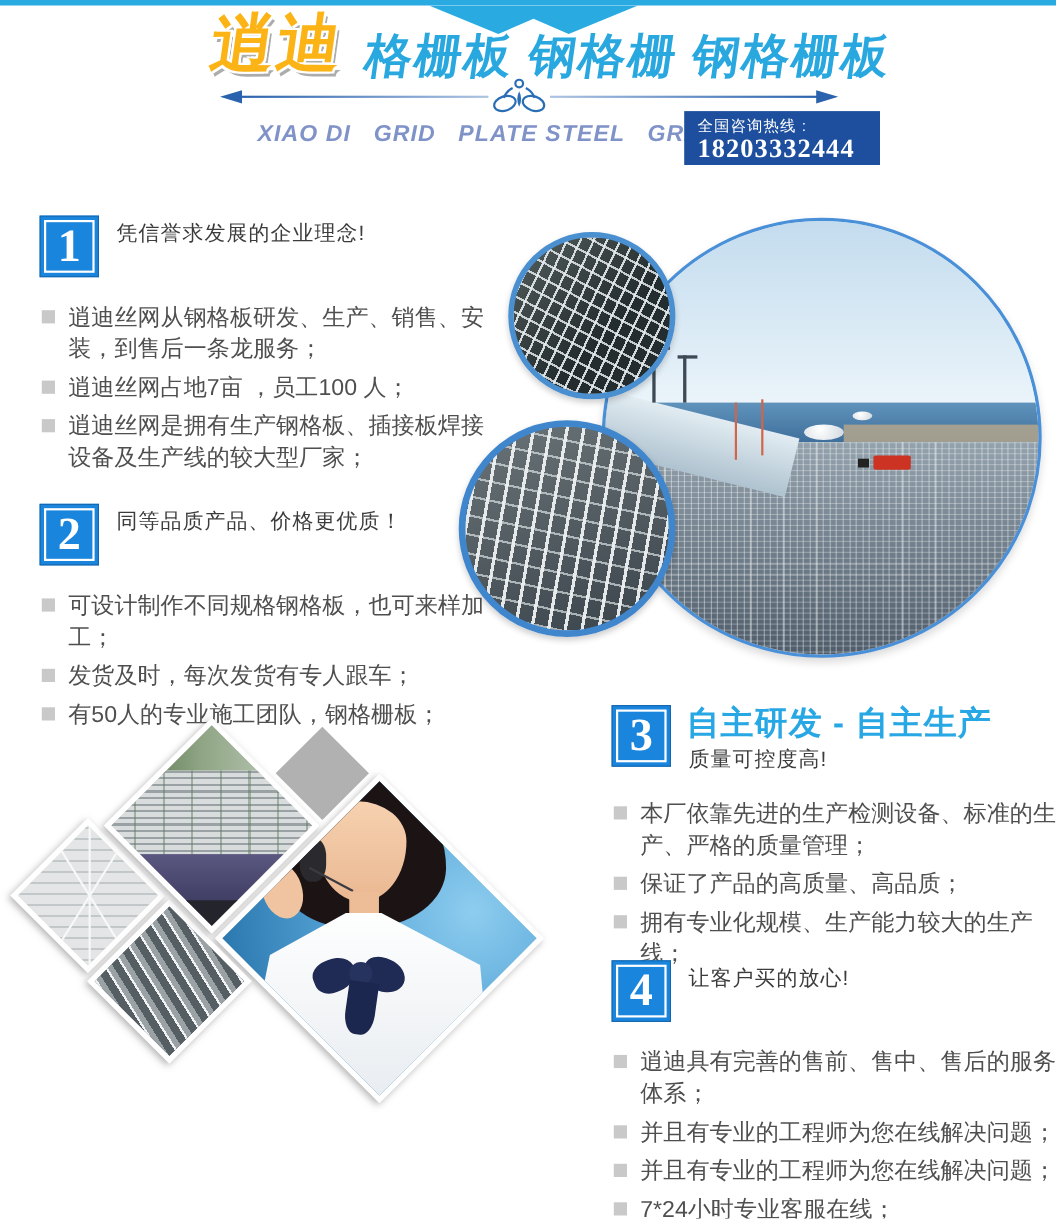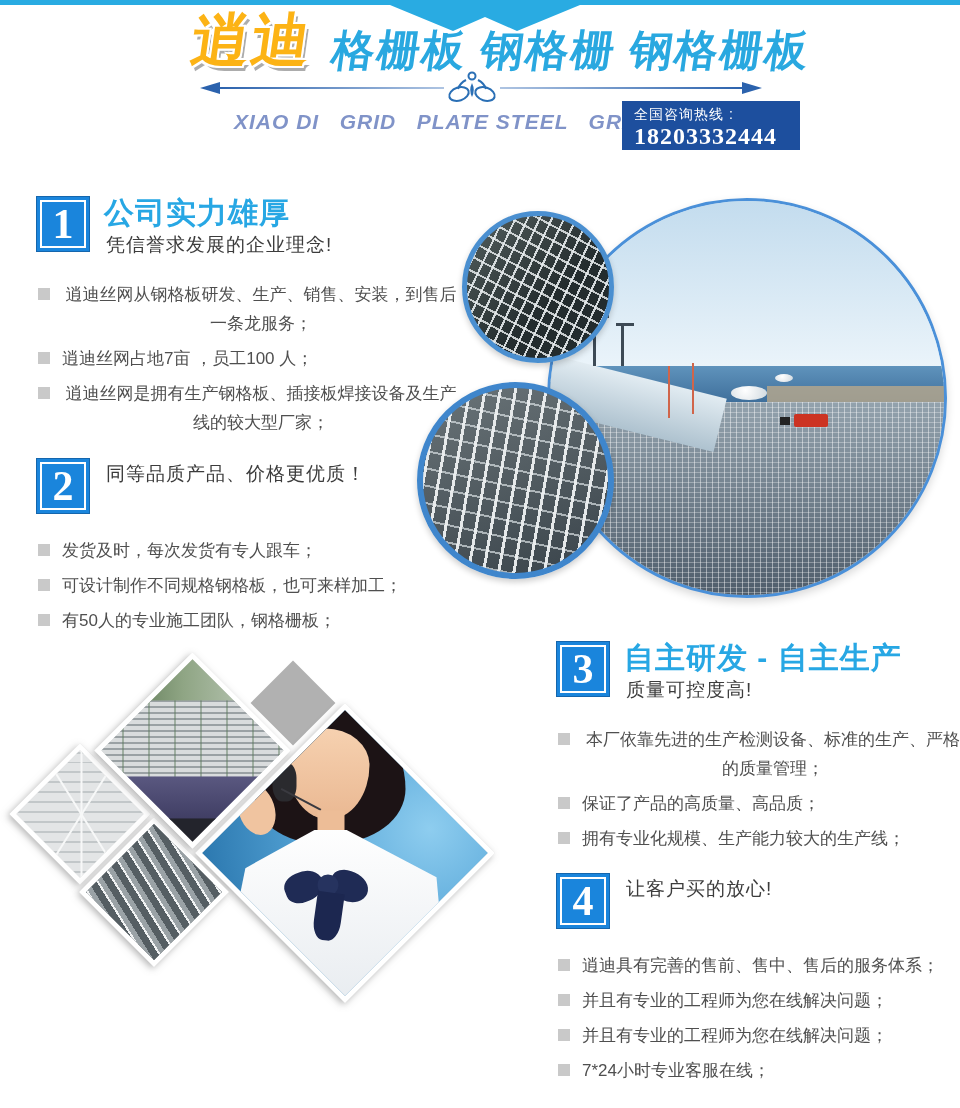--- a/index.html
+++ b/index.html
@@ -51,21 +51,21 @@
       border:2px solid #fff;pointer-events:none;}
   .num-box span{position:absolute;left:0;top:0;width:100%;height:100%;display:flex;
       align-items:center;justify-content:center;color:#fff;font-family:"Liberation Serif",serif;
       font-size:42px;font-weight:700;}
   .head-text{margin-left:14px;}
   .sec-title{margin:0;font-size:30px;line-height:33px;font-weight:700;color:#27a7e4;letter-spacing:1px;}
   .sec-sub{margin:3px 0 0 2px;font-size:19px;color:#3c3c3c;letter-spacing:1px;}
   .bullets{margin-top:22px;}
   .bullet{display:flex;margin-bottom:6px;}
   .sq{flex:0 0 12px;width:12px;height:12px;background:#c9c9c9;margin:8px 12px 0 2px;}
-  .bullet p{margin:0;font-size:17px;line-height:29px;color:#4f4f4f;text-align:center;}
+  .bullet p{margin:0;font-size:21px;line-height:29px;color:#4f4f4f;}
   #s1 .bullet p,#s2 .bullet p{max-width:398px;}
   #s3 .bullet p,#s4 .bullet p{max-width:382px;}
 
   
   .circle{position:absolute;border-radius:50%;overflow:hidden;box-sizing:border-box;}
   .c-main{left:547px;top:198px;width:400px;height:400px;border:3px solid #4a90d9;z-index:2;
       box-shadow:0 4px 8px rgba(0,0,0,.15);background:#cfe2f0;}
   .ph-sky{position:absolute;left:0;top:0;width:100%;height:46%;
       background:linear-gradient(180deg,#c3dcee,#eef6fb);}
   .ph-sea{position:absolute;left:0;top:42%;width:100%;height:9%;
@@ -200,21 +200,20 @@
   </div>
   <div class="circle c-top"></div>
   <div class="circle c-bot"></div>
 
   <section class="sec" id="s1">
     <div class="sec-head">
       <div class="num-box">
         <span>1</span>
       </div>
       <div class="head-text">
-        <h2 class="sec-title">公司实力雄厚</h2>
         <p class="sec-sub">凭信誉求发展的企业理念!</p>
       </div>
     </div>
     <div class="bullets">
       <div class="bullet">
           <span class="sq"></span>
           <p>逍迪丝网从钢格板研发、生产、销售、安装，到售后一条龙服务；</p>
         </div>
       <div class="bullet">
           <span class="sq"></span>
@@ -232,25 +231,25 @@
       <div class="num-box">
         <span>2</span>
       </div>
       <div class="head-text">
         <p class="sec-sub">同等品质产品、价格更优质！</p>
       </div>
     </div>
     <div class="bullets">
       <div class="bullet">
           <span class="sq"></span>
+          <p>可设计制作不同规格钢格板，也可来样加工；</p>
+        </div>
+      <div class="bullet">
+          <span class="sq"></span>
           <p>发货及时，每次发货有专人跟车；</p>
-        </div>
-      <div class="bullet">
-          <span class="sq"></span>
-          <p>可设计制作不同规格钢格板，也可来样加工；</p>
         </div>
       <div class="bullet">
           <span class="sq"></span>
           <p>有50人的专业施工团队，钢格栅板；</p>
         </div>
     </div>
   </section>
 
   <div class="diamond d-gray"></div>
   <div class="diamond d-woman">

